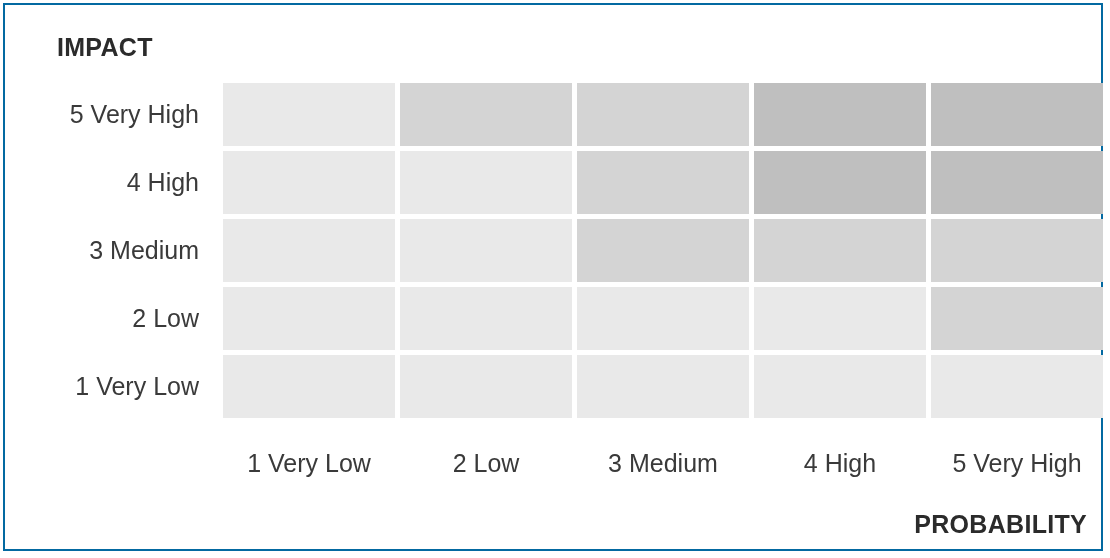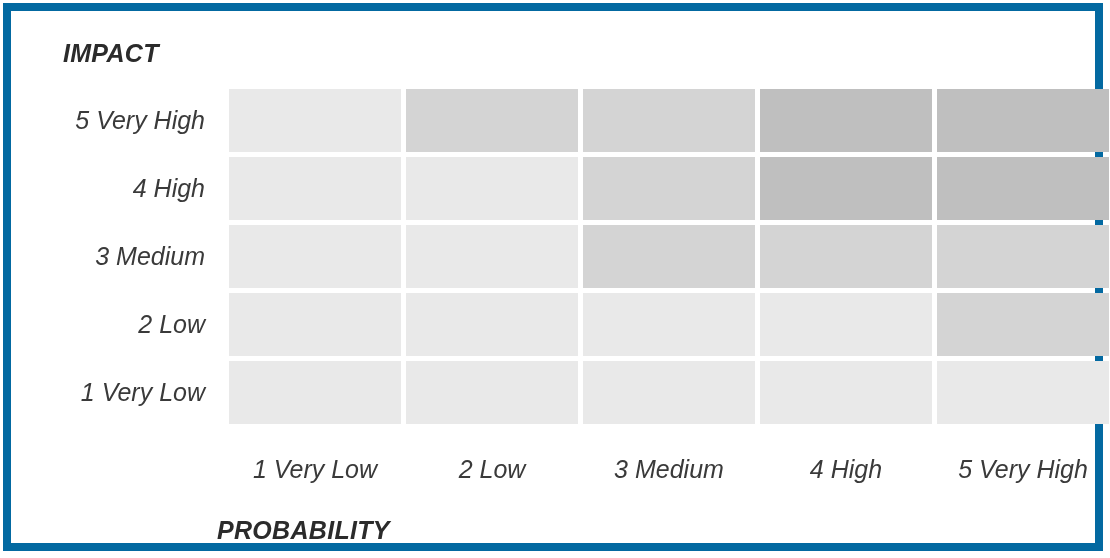--- a/index.html
+++ b/index.html
@@ -13,44 +13,43 @@
     font-family: "Liberation Sans", sans-serif;
     -webkit-font-smoothing: antialiased;
   }
 
   #matrix-frame {
     position: absolute;
     left: 3px;
     top: 3px;
     width: 1100px;
     height: 548px;
-    border: 8px solid #0369a1;
+    border: 2px solid #0369a1;
     box-sizing: border-box;
     background: #ffffff;
-    font-style: italic;
   }
 
   
   #impact-title {
     position: absolute;
     left: 52px;
     top: 28px;
     font-size: 25px;
     font-weight: bold;
     color: #2b2b2b;
     letter-spacing: 0.3px;
     white-space: nowrap;
   }
 
   #probability-title {
     position: absolute;
-    left: 206px;
+    left: 218px;
     top: 505px;
     width: 864px;
-    text-align: left;
+    text-align: right;
     font-size: 25px;
     font-weight: bold;
     color: #2b2b2b;
     letter-spacing: 0.3px;
     white-space: nowrap;
   }
 
   
   #y-axis-labels {
     position: absolute;

